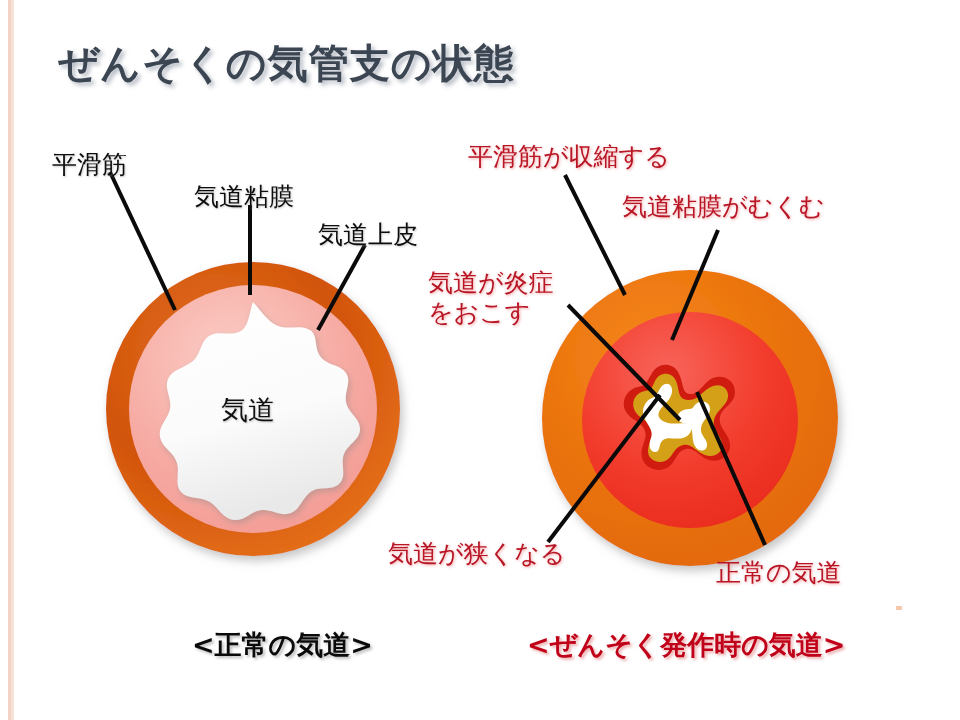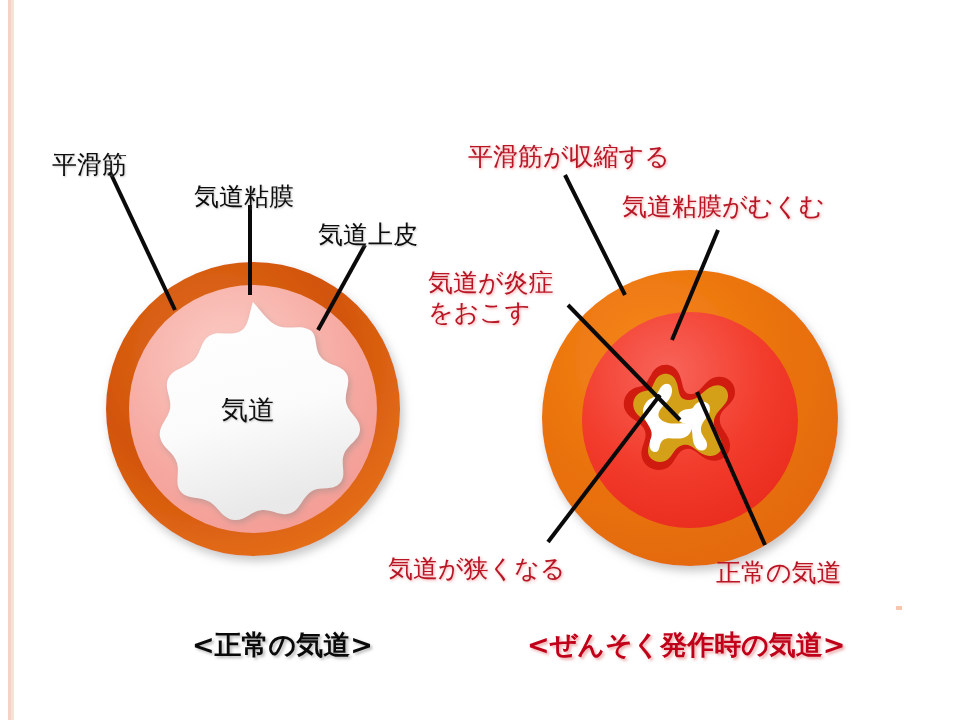--- a/index.html
+++ b/index.html
@@ -118,20 +118,21 @@
 
   <div class="edge-stripe left-stripe-a"></div>
   <div class="edge-stripe left-stripe-b"></div>
   <div class="right-stripe-a"></div>
   <div class="right-stripe-b"></div>
   <div class="right-stripe-c"></div>
   <div class="right-stripe-d"></div>
   <div class="bottom-notch"></div>
   <div class="bottom-notch2"></div>
 
+  <div id="title">ぜんそくの気管支の状態</div>
 
   <svg id="figure-layer" viewBox="0 0 960 720">
     <defs>
       <radialGradient id="gradMuscleL" cx="38%" cy="32%" r="78%">
         <stop offset="0%" stop-color="#e2701c"></stop>
         <stop offset="55%" stop-color="#d2540c"></stop>
         <stop offset="100%" stop-color="#e8741a"></stop>
       </radialGradient>
       <radialGradient id="gradMucosaL" cx="40%" cy="30%" r="80%">
         <stop offset="0%" stop-color="#fbcdc6"></stop>
@@ -264,19 +265,19 @@
   <div class="lumen-text" style="left:213px; top:392px;margin-left:8px;">気道</div>
 
   <div class="label label-black" style="left:52px; top:140px;margin-top:8px;">平滑筋</div>
   <div class="label label-black" style="left:188px; top:180px;margin-left:6px;">気道粘膜</div>
   <div class="label label-black" style="left:318px; top:218px;">気道上皮</div>
 
   <div class="label label-red" style="left:468px; top:140px;">平滑筋が収縮する</div>
   <div class="label label-red" style="left:622px; top:190px;">気道粘膜がむくむ</div>
   <div class="label label-red-2" style="left:428px; top:268px;">気道が炎症
 をおこす</div>
-  <div class="label label-red" style="left:388px; top:552px;">気道が狭くなる</div>
+  <div class="label label-red" style="left:388px; top:537px;">気道が狭くなる</div>
   <div class="label label-red" style="left:716px; top:556px;">正常の気道</div>
 
   <div class="caption caption-normal" style="left:162px; top:627px;">&lt;正常の気道&gt;</div>
   <div class="caption caption-asthma" style="left:497px; top:627px;">&lt;ぜんそく発作時の気道&gt;</div>
 
 </div>
 
 </body></html>

